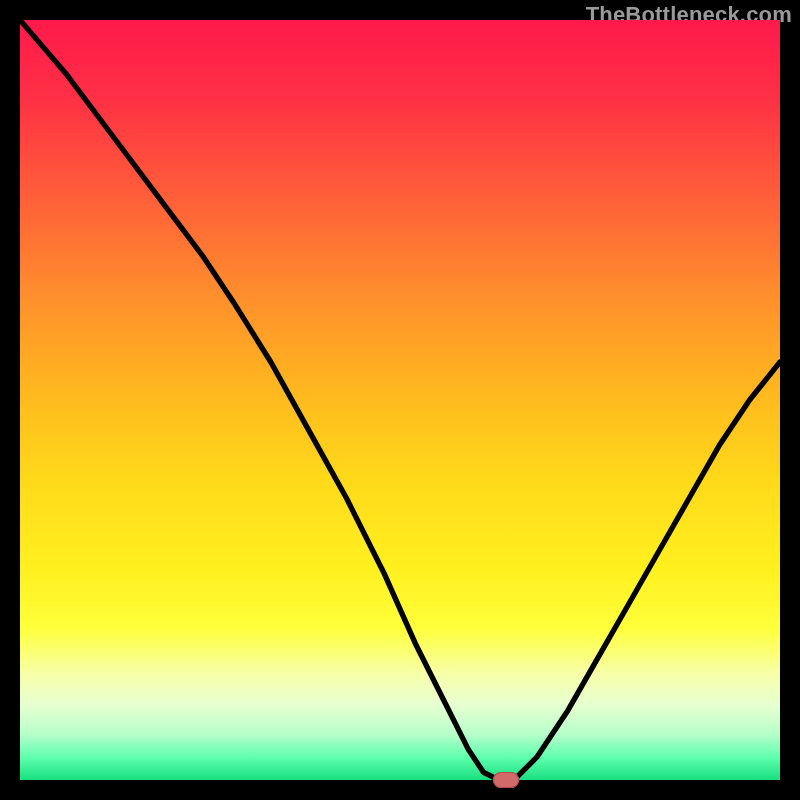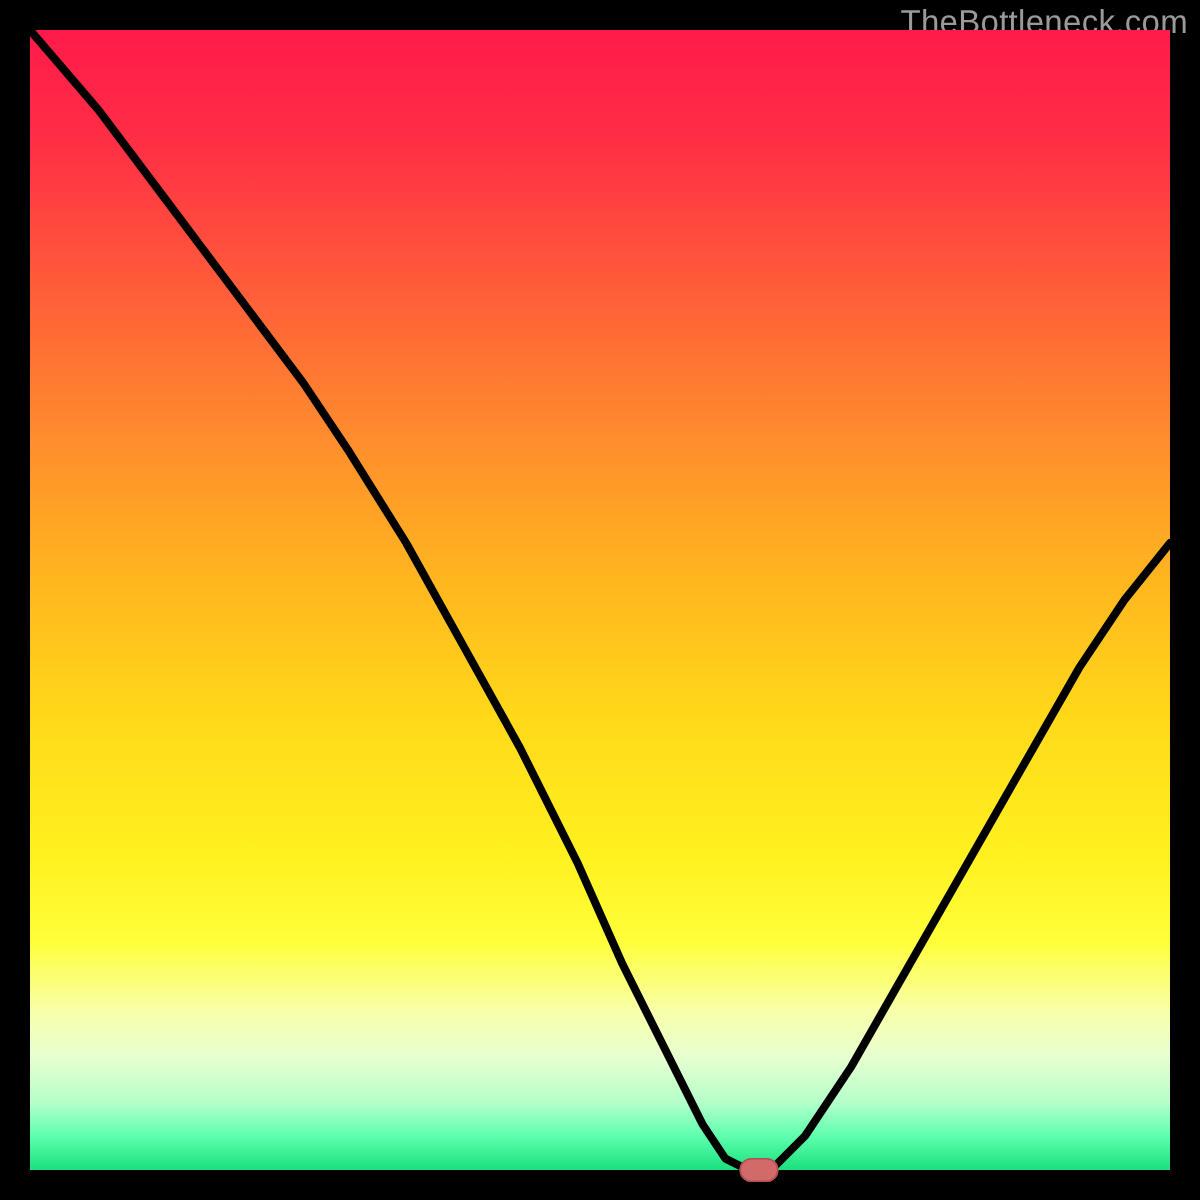--- a/index.html
+++ b/index.html
@@ -44,21 +44,21 @@
     height: 16px;
     border-radius: 8px;
     transform: translate(-50%, -50%);
   }
   .watermark {
     position: absolute;
     top: 2px;
     right: 8px;
     color: #9a9a9a;
     font-size: 22px;
-    font-weight: 400;
+    font-weight: 700;
     letter-spacing: 0.2px;
     user-select: none;
     pointer-events: none;
   }
 </style>
 </head>
 <body>
 
 <div class="stage">
   <div class="watermark">TheBottleneck.com</div>

